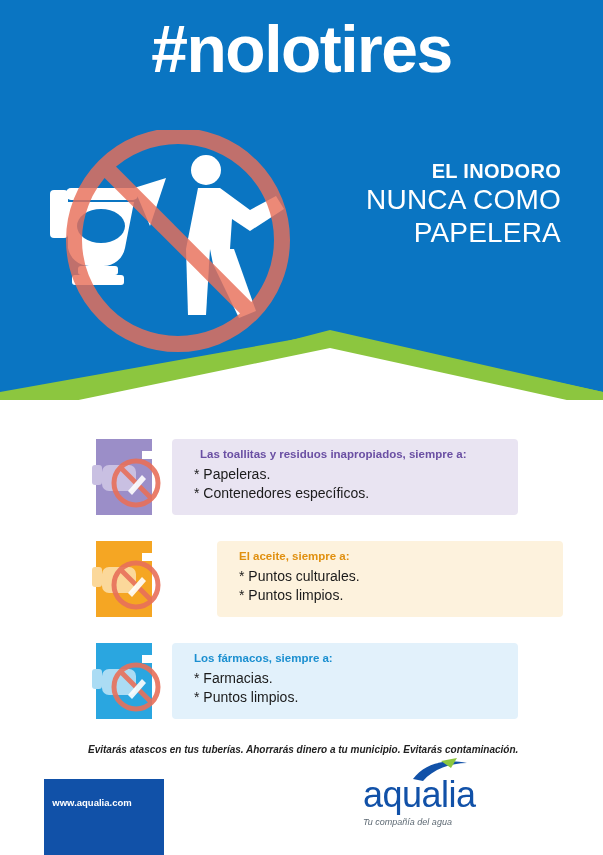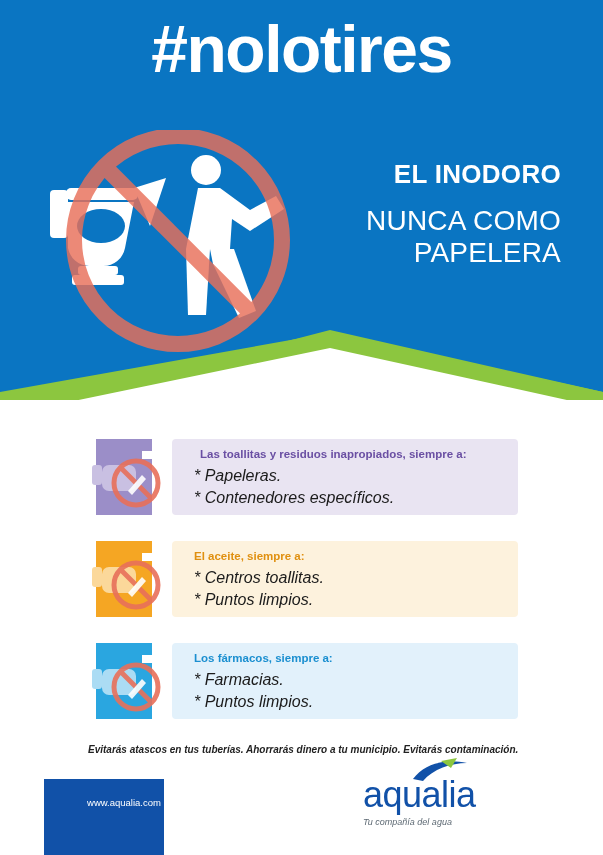--- a/index.html
+++ b/index.html
@@ -46,30 +46,30 @@
   
   .headline {
     position: absolute;
     right: 42px;
     top: 160px;
     width: 280px;
     text-align: right;
     color: #ffffff;
   }
   .headline .l1 {
-    font-size: 26px;
+    font-size: 20px;
     font-weight: bold;
     line-height: 1.12;
     letter-spacing: 0.3px;
   }
   .headline .l2 {
     font-size: 28px;
     font-weight: normal;
     line-height: 1.15;
-    margin-top: 16px;
+    margin-top: 2px;
     letter-spacing: 0.2px;
   }
 
   
   .illu {
     position: absolute;
     left: 38px;
     top: 130px;
     width: 290px;
     height: 235px;
@@ -116,32 +116,31 @@
     border-radius: 4px;
     padding: 9px 12px 0 22px;
     box-sizing: border-box;
   }
   .row .title {
     font-size: 11.5px;
     font-weight: bold;
     margin-bottom: 5px;
   }
   .row .item {
-    font-size: 16px;
+    font-size: 14px;
     color: #1b1b1b;
     line-height: 1.35;
-    font-style: italic;
   }
 
   .row1 { top: 435px; }
   .row1 .panel { background: #e9e4f2; }
   .row1 .title { color: #6a4fa3; padding-left: 6px; }
 
   .row2 { top: 537px; }
-  .row2 .panel { background: #fdf2dd; }
+  .row2 .panel { background: #fdf2dd; margin-left: 45px; }
   .row2 .title { color: #e09010; }
 
   .row3 { top: 639px; }
   .row3 .panel { background: #e2f1fb; }
   .row3 .title { color: #1b8fd0; }
 
   
   .footnote {
     position: absolute;
     left: 88px;
@@ -163,22 +162,21 @@
     height: 76px;
     background: #1151a8;
   }
   .url-box span {
     position: absolute;
     left: 0; top: 18px;
     width: 96px;
     text-align: center;
     color: #ffffff;
     font-size: 9.5px;
-    font-weight: normal;
-    padding-left: 32px;
+    font-weight: bold;
   }
 
   .brand {
     position: absolute;
     right: 40px;
     top: 775px;
     width: 200px;
     text-align: left;
   }
   .brand .name {
@@ -286,21 +284,21 @@
         <rect x="4" y="30" width="10" height="20" rx="3" fill="#fbd89a"></rect>
         <g opacity="0.9">
           <circle cx="48" cy="48" r="22" fill="none" stroke="#e8705a" stroke-width="5"></circle>
           <line x1="33" y1="33" x2="63" y2="63" stroke="#e8705a" stroke-width="5"></line>
           <path d="M40 56 l14 -16 l4 4 l-14 16 z" fill="#ffffff"></path>
         </g>
       </svg>
     </div>
     <div class="panel">
       <div class="title">El aceite, siempre a:</div>
-      <div class="item">* Centros toallitas.</div>
+      <div class="item">* Puntos culturales.</div>
       <div class="item">* Puntos limpios.</div>
     </div>
   </div>
 
   <div class="row row3">
     <div class="tile">
       <svg width="92" height="84" viewBox="0 0 92 84" xmlns="http://www.w3.org/2000/svg">
         <path d="M8 4 h56 v12 h-10 v8 h10 v56 h-56 z" fill="#2aa6e0"></path>
         <rect x="14" y="30" width="34" height="26" rx="7" fill="#abdcf4"></rect>
         <rect x="4" y="30" width="10" height="20" rx="3" fill="#abdcf4"></rect>

